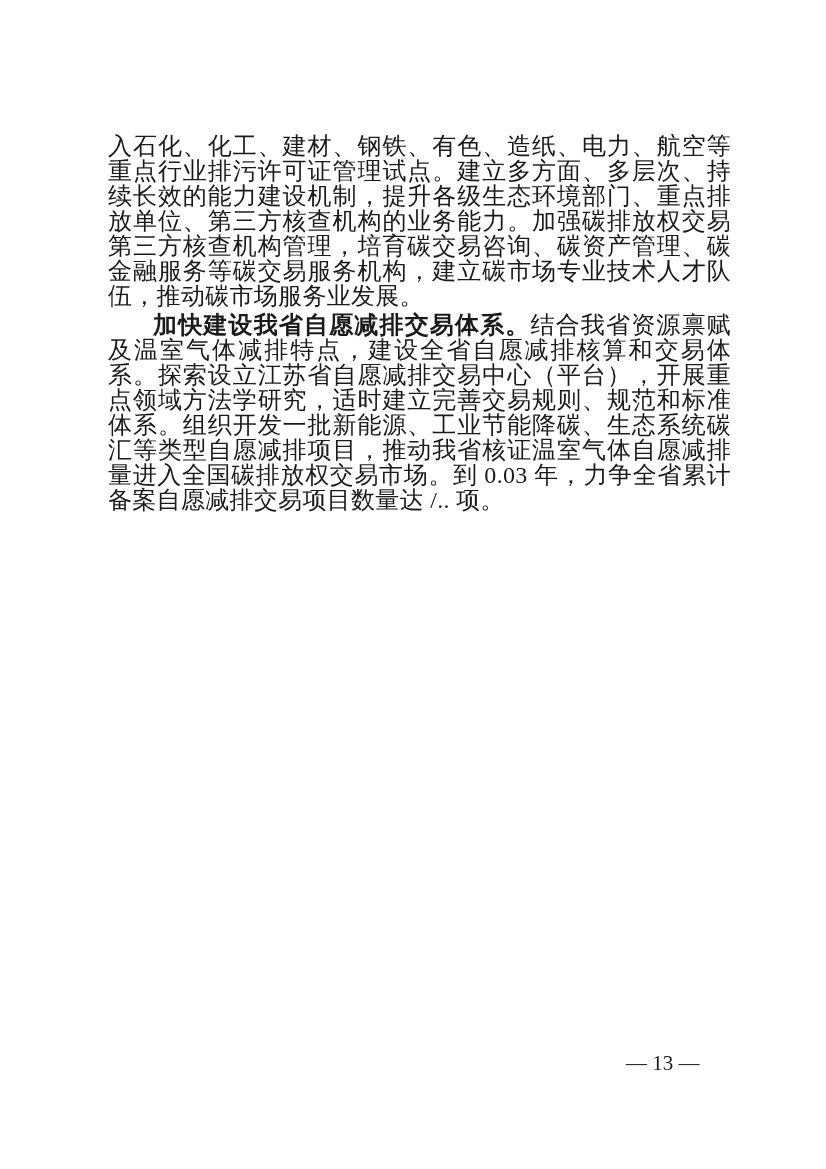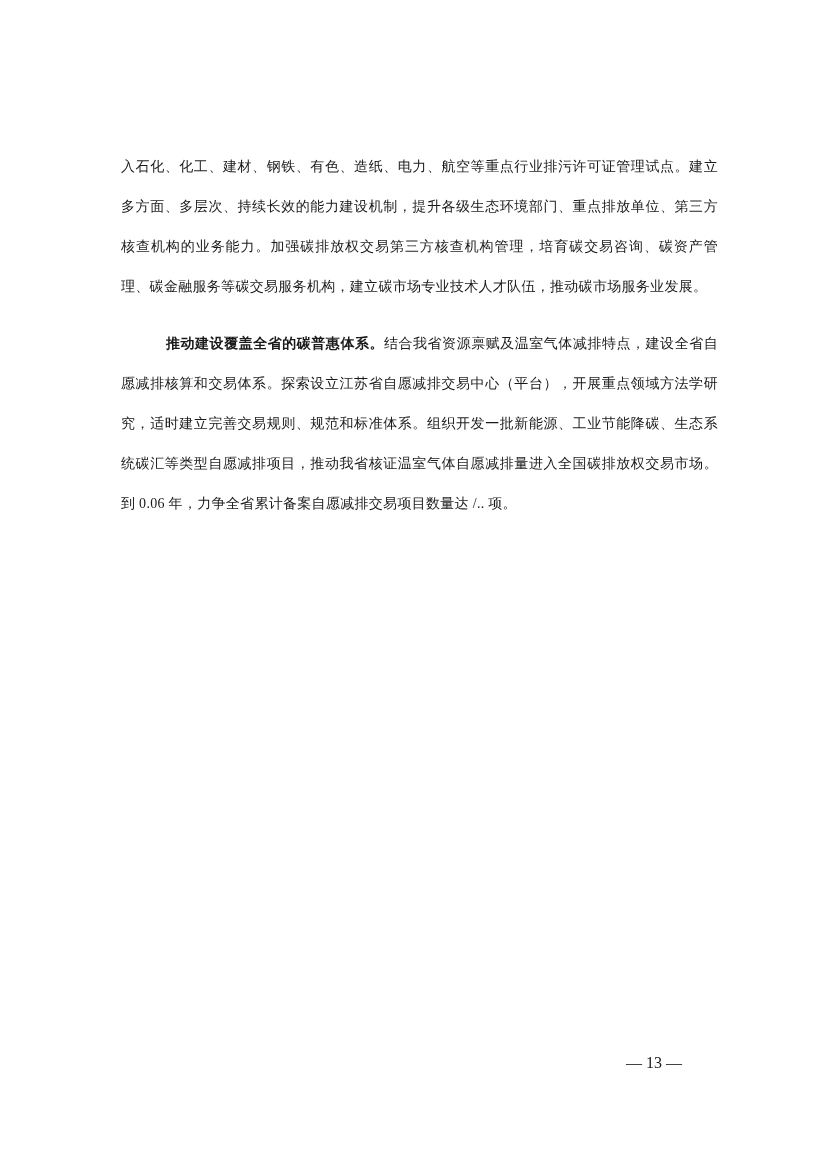--- a/index.html
+++ b/index.html
@@ -16,56 +16,56 @@
     font-family: "Liberation Serif", "DejaVu Serif", serif;
     color: #1a1a1a;
   }
   .text-block {
     position: absolute;
     left: 105px;
     top: 130px;
     width: 629px;
   }
   p.doc-para {
-    margin: 16px;
+    margin: 3px;
     padding: 0;
-    font-size: 14px;
-    line-height: 40px;
+    font-size: 24px;
+    line-height: 25px;
     text-align: justify;
     text-justify: inter-ideograph;
     letter-spacing: 0.3px;
     word-break: normal;
   }
   p.doc-para.indented {
     text-indent: 45px;
   }
   .lead {
     font-weight: 700;
     font-family: "Liberation Sans", "DejaVu Sans", sans-serif;
   }
   .footer-page-number {
     position: absolute;
     left: 626px;
     top: 1051px;
-    font-size: 16px;
+    font-size: 21px;
     line-height: 24px;
     color: #1a1a1a;
     white-space: pre;
     font-family: "Liberation Serif", "DejaVu Serif", serif;
   }
 </style>
 </head>
 <body>
 
 <div class="page">
 
   <div class="text-block">
 
     <p class="doc-para"><span class="lead"></span><span>入石化、化工、建材、钢铁、有色、造纸、电力、航空等重点行业排污许可证管理试点。建立多方面、多层次、持续长效的能力建设机制，提升各级生态环境部门、重点排放单位、第三方核查机构的业务能力。加强碳排放权交易第三方核查机构管理，培育碳交易咨询、碳资产管理、碳金融服务等碳交易服务机构，建立碳市场专业技术人才队伍，推动碳市场服务业发展。</span></p>
 
-    <p class="doc-para indented"><span class="lead">推动建设覆盖全省的碳普惠体系。</span><span>结合我省资源禀赋及温室气体减排特点，建设全省自愿减排核算和交易体系。探索设立江苏省自愿减排交易中心（平台），开展重点领域方法学研究，适时建立完善交易规则、规范和标准体系。组织开发一批新能源、工业节能降碳、生态系统碳汇等类型自愿减排项目，推动我省核证温室气体自愿减排量进入全国碳排放权交易市场。到 0.06 年，力争全省累计备案自愿减排交易项目数量达 /.. 项。</span></p>
+    <p class="doc-para indented"><span class="lead">加快建设我省自愿减排交易体系。</span><span>结合我省资源禀赋及温室气体减排特点，建设全省自愿减排核算和交易体系。探索设立江苏省自愿减排交易中心（平台），开展重点领域方法学研究，适时建立完善交易规则、规范和标准体系。组织开发一批新能源、工业节能降碳、生态系统碳汇等类型自愿减排项目，推动我省核证温室气体自愿减排量进入全国碳排放权交易市场。到 0.03 年，力争全省累计备案自愿减排交易项目数量达 /.. 项。</span></p>
 
 
   </div>
 
   <div class="footer-page-number">— 13 —</div>
 
 </div>
 
 </body></html>

